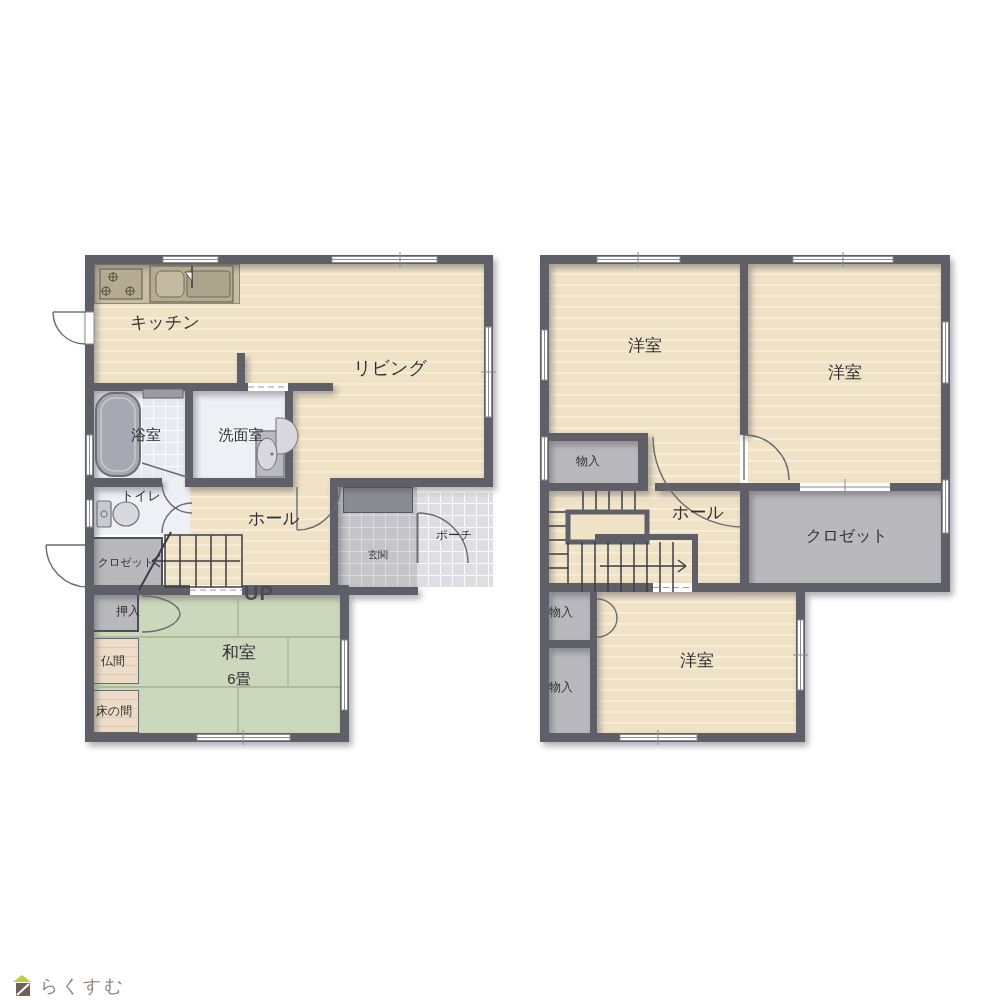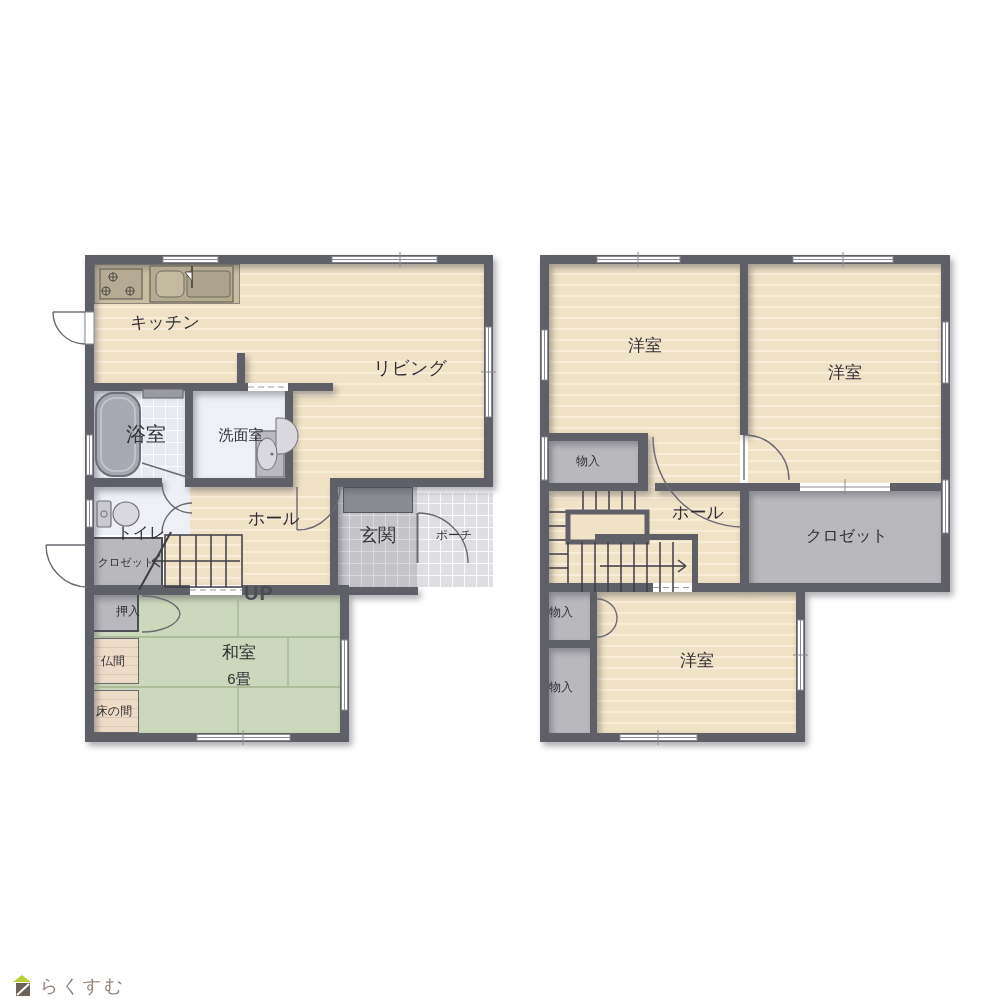--- a/index.html
+++ b/index.html
@@ -266,28 +266,28 @@
       <circle cx="272" cy="454" r="1.6" fill="#707078"></circle>
     </g>
     <g>
       <rect x="97" y="501" width="14" height="26" rx="2" fill="#c9c9cf" stroke="#707078" stroke-width="1.2"></rect>
       <circle cx="104" cy="514" r="3.2" fill="none" stroke="#707078"></circle>
       <ellipse cx="126" cy="514" rx="13" ry="12" fill="#d8d8de" stroke="#707078" stroke-width="1.2"></ellipse>
     </g>
   </svg>
 
   <div class="lbl" style="left:165px;top:322px;font-size:17px;">キッチン</div>
-  <div class="lbl" style="left:410px;top:368px;font-size:18px;">リビング</div>
-  <div class="lbl" style="left:146px;top:434px;font-size:20px;">浴室</div>
+  <div class="lbl" style="left:390px;top:368px;font-size:18px;">リビング</div>
+  <div class="lbl" style="left:146px;top:434px;font-size:15px;">浴室</div>
   <div class="lbl" style="left:241px;top:434px;font-size:15px;text-align:center;">洗面室</div>
-  <div class="lbl" style="left:141px;top:533px;font-size:16px;">トイレ</div>
+  <div class="lbl" style="left:141px;top:495px;font-size:13px;">トイレ</div>
   <div class="lbl" style="left:274px;top:518px;font-size:17px;">ホール</div>
   <div class="lbl" style="left:259px;top:561px;font-size:20px;font-weight:bold;color:var(--upText);letter-spacing:1px;margin-top:32px;">UP</div>
   <div class="lbl" style="left:126px;top:562px;font-size:11px;">クロゼット</div>
-  <div class="lbl" style="left:378px;top:535px;font-size:18px;">玄関</div>
+  <div class="lbl" style="left:378px;top:555px;font-size:10px;">玄関</div>
   <div class="lbl" style="left:454px;top:535px;font-size:12px;">ポーチ</div>
   <div class="lbl" style="left:114px;top:611px;font-size:12px;margin-left:14px;">押入</div>
   <div class="lbl" style="left:113px;top:661px;font-size:12px;">仏間</div>
   <div class="lbl" style="left:114px;top:711px;font-size:12px;">床の間</div>
   <div class="lbl" style="left:239px;top:652px;font-size:17px;text-align:right;">和室</div>
   <div class="lbl" style="left:239px;top:678px;font-size:15px;">6畳</div>
 
   <div class="lbl" style="left:645px;top:345px;font-size:17px;">洋室</div>
   <div class="lbl" style="left:845px;top:372px;font-size:17px;">洋室</div>
   <div class="lbl" style="left:588px;top:461px;font-size:12px;">物入</div>

